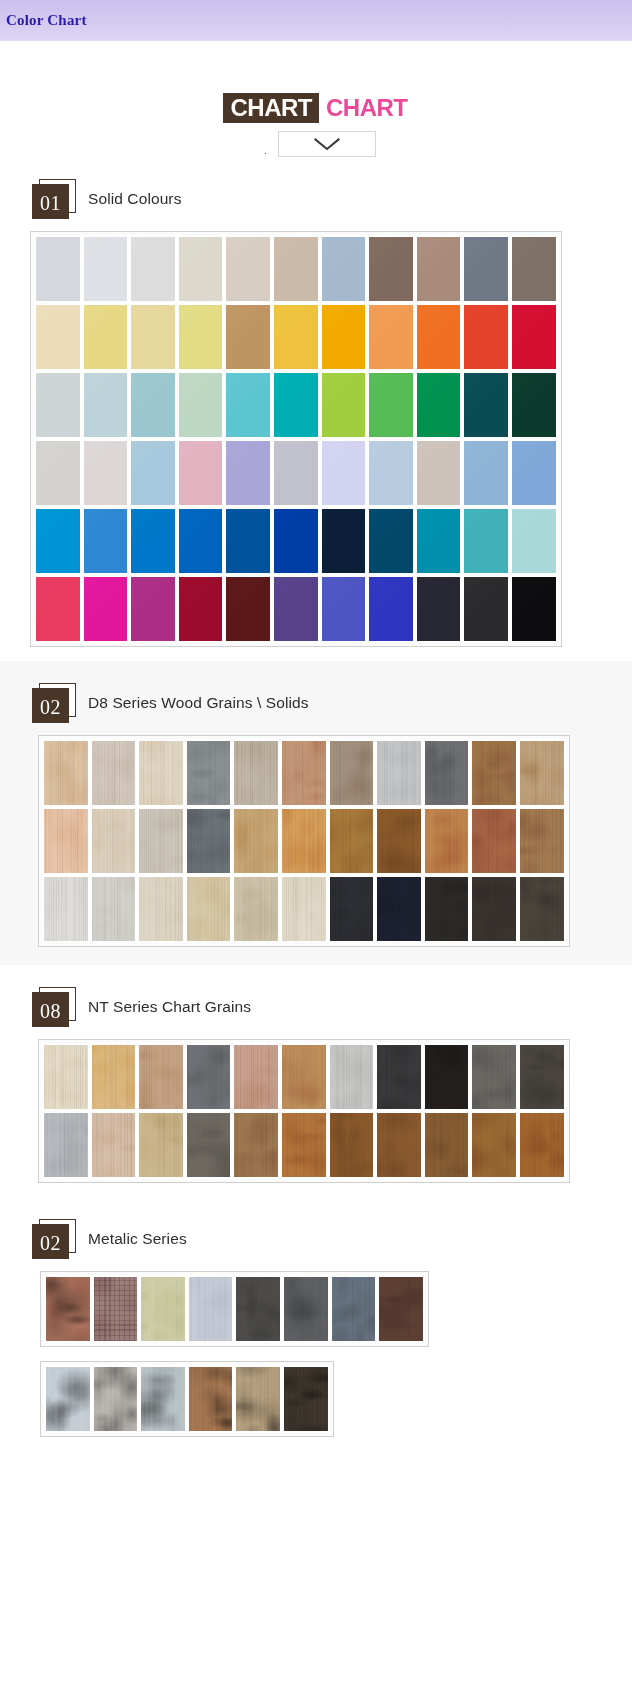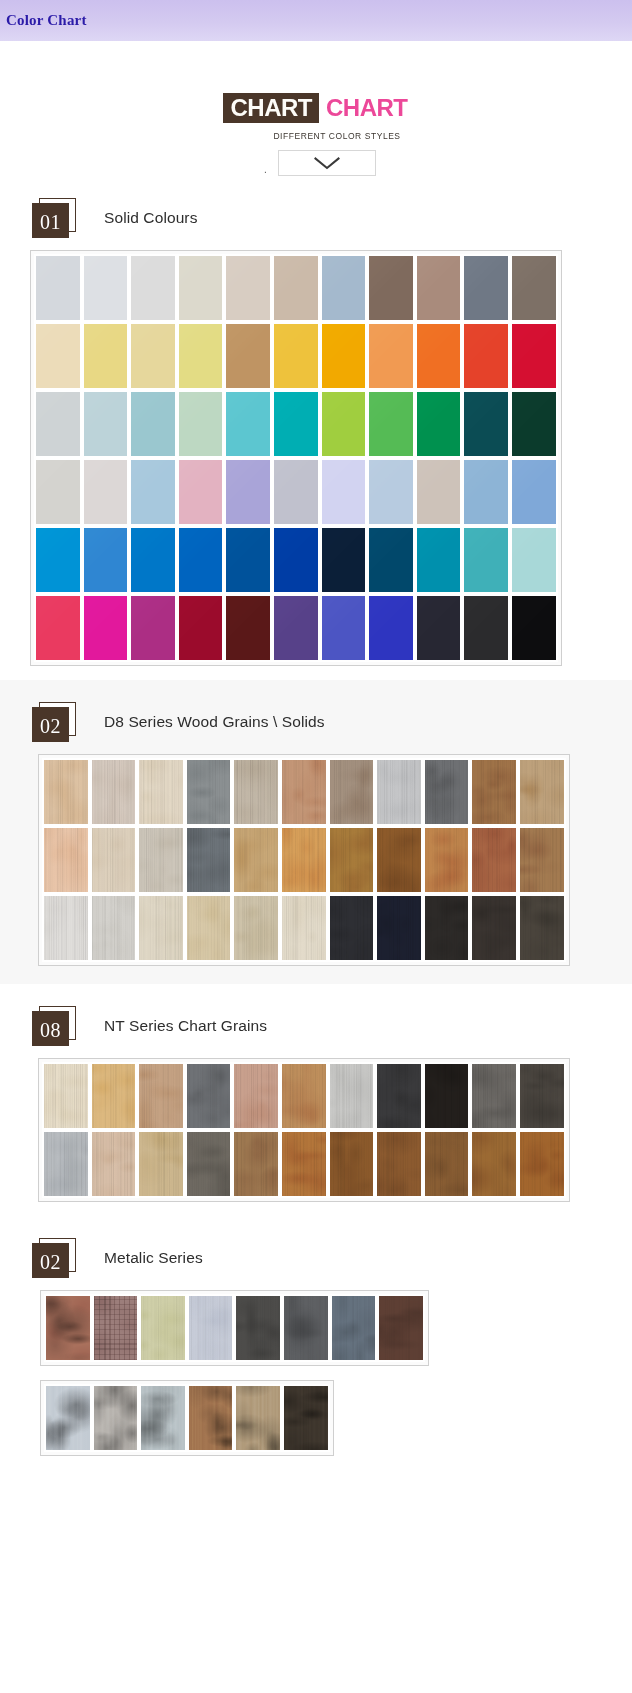--- a/index.html
+++ b/index.html
@@ -81,21 +81,21 @@
   .section.grey { background:#f7f7f7; }
   .sec-head {
     display: flex;
     align-items: center;
     padding: 22px 0 12px 32px;
   }
   .badge {
     position: relative;
     width: 44px; height: 40px;
     flex: 0 0 auto;
-    margin-right: 28px;
+    margin-right: 12px;
   }
   .badge .ghost {
     position:absolute; left:7px; top:0;
     width: 37px; height: 34px;
     border: 1.5px solid #4a3629;
     background: #ffffff;
   }
   .badge .solid {
     position:absolute; left:0; top:5px;
     width: 37px; height: 35px;
@@ -151,21 +151,20 @@
 <div class="topbar">
   <span class="topbar-title">Color Chart</span>
 </div>
 
 <div class="logo-wrap">
   <div class="logo-line">
     <span class="logo-color">CHART</span>
     <span class="logo-chart">CHART</span>
   </div>
   <div class="tagline">
-    <div>DIFFERENT COLOR STYLES</div>
   </div>
   <div class="chev-row">
     <span class="chev-dot">.</span>
     <div class="chev-box">
       <span>
         <svg width="26" height="13" viewBox="0 0 26 13">
             <path d="M1.5 1.5 L13 11 L24.5 1.5" fill="none" stroke="#3a3a3a" stroke-width="2.1" stroke-linecap="square"></path>
           </svg>
       </span>
     </div>

